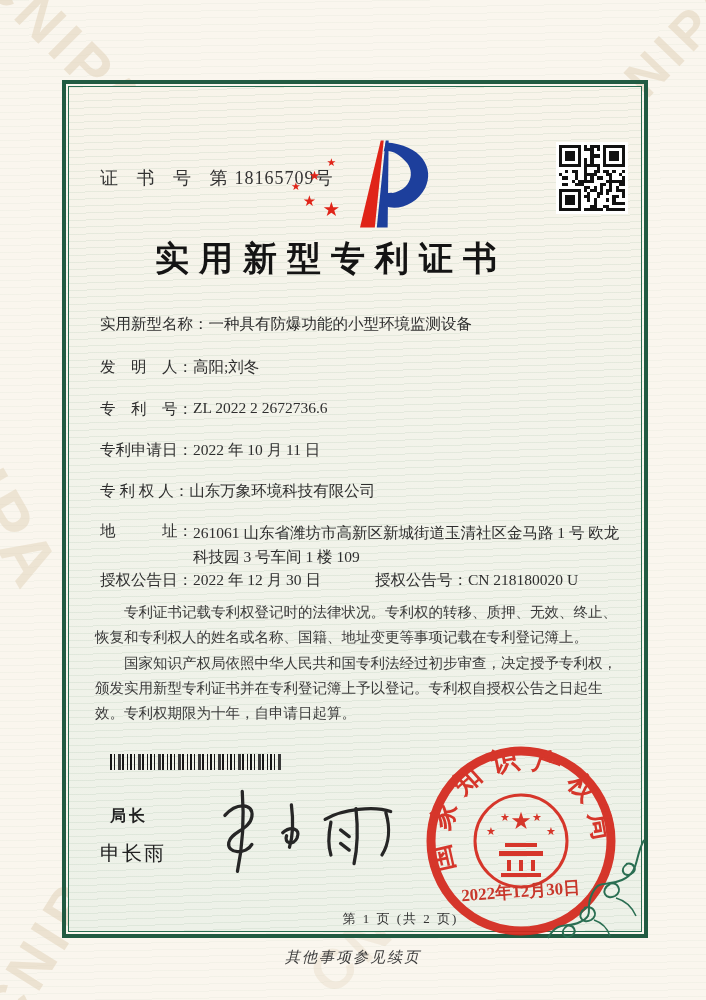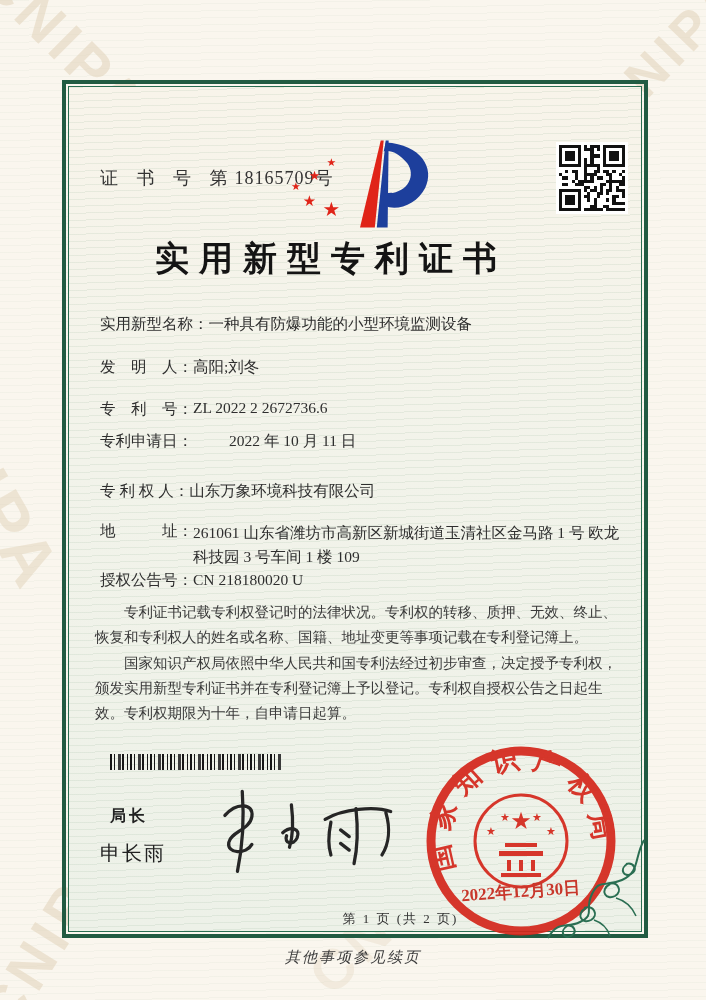--- a/index.html
+++ b/index.html
@@ -64,21 +64,21 @@
     text-align:center;font-size:34px;font-weight:bold;color:#141414;
     letter-spacing:10px;text-indent:10px;
   }
 
   .rows{position:absolute;left:100px;top:314px;width:490px;font-size:15.5px;color:var(--ink);}
   .row{position:absolute;left:0;display:flex;align-items:flex-start;white-space:nowrap;}
   .row .lab{flex:none;}
   .row-1{top:0;}
   .row-2{top:43px;}
   .row-3{top:85px;}
-  .row-4{top:117px;gap:36px;}
+  .row-4{top:126px;}
   .row-5{top:167px;}
   .row-6{top:207px;justify-content:space-between;}
   .row-6 .val{white-space:normal;width:438px;line-height:1.55;}
   .row-7{top:256px;display:flex;gap:54px;}
 
   .paras{position:absolute;left:95px;top:600px;width:524px;font-size:14.5px;line-height:1.72;color:#3a3a3a;}
   .paras p{text-indent:2em;margin-bottom:1px;}
 
   .barcode{
     position:absolute;left:110px;top:754px;width:172px;height:16px;
@@ -302,20 +302,21 @@
   </div>
   <div class="row row-5">
     <span class="lab">专 利 权 人：</span>
     <span class="val">山东万象环境科技有限公司</span>
   </div>
   <div class="row row-6">
     <span class="lab">地　　　址：</span>
     <span class="val">261061 山东省潍坊市高新区新城街道玉清社区金马路 1 号 欧龙科技园 3 号车间 1 楼 109</span>
   </div>
   <div class="row row-7">
+    <span><span>授权公告日：</span><span>2022 年 12 月 30 日</span></span>
     <span><span>授权公告号：</span><span>CN 218180020 U</span></span>
   </div>
 </div>
 
 <div class="paras">
   <p>专利证书记载专利权登记时的法律状况。专利权的转移、质押、无效、终止、恢复和专利权人的姓名或名称、国籍、地址变更等事项记载在专利登记簿上。</p>
   <p>国家知识产权局依照中华人民共和国专利法经过初步审查，决定授予专利权，颁发实用新型专利证书并在专利登记簿上予以登记。专利权自授权公告之日起生效。专利权期限为十年，自申请日起算。</p>
 </div>
 
 <div class="barcode"></div>

